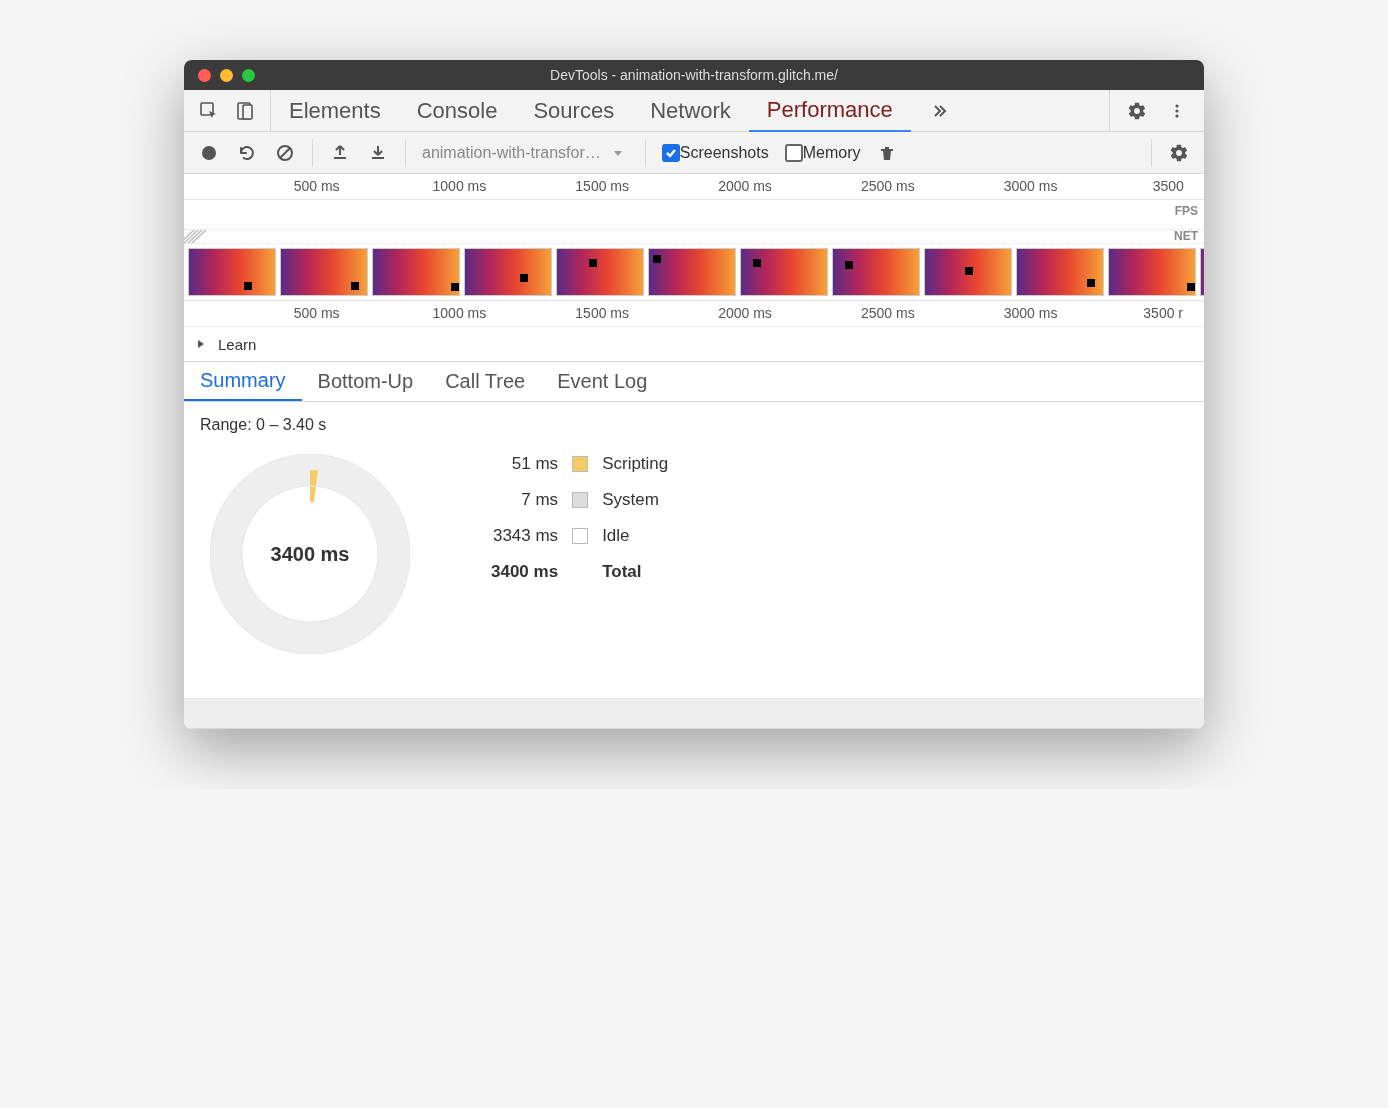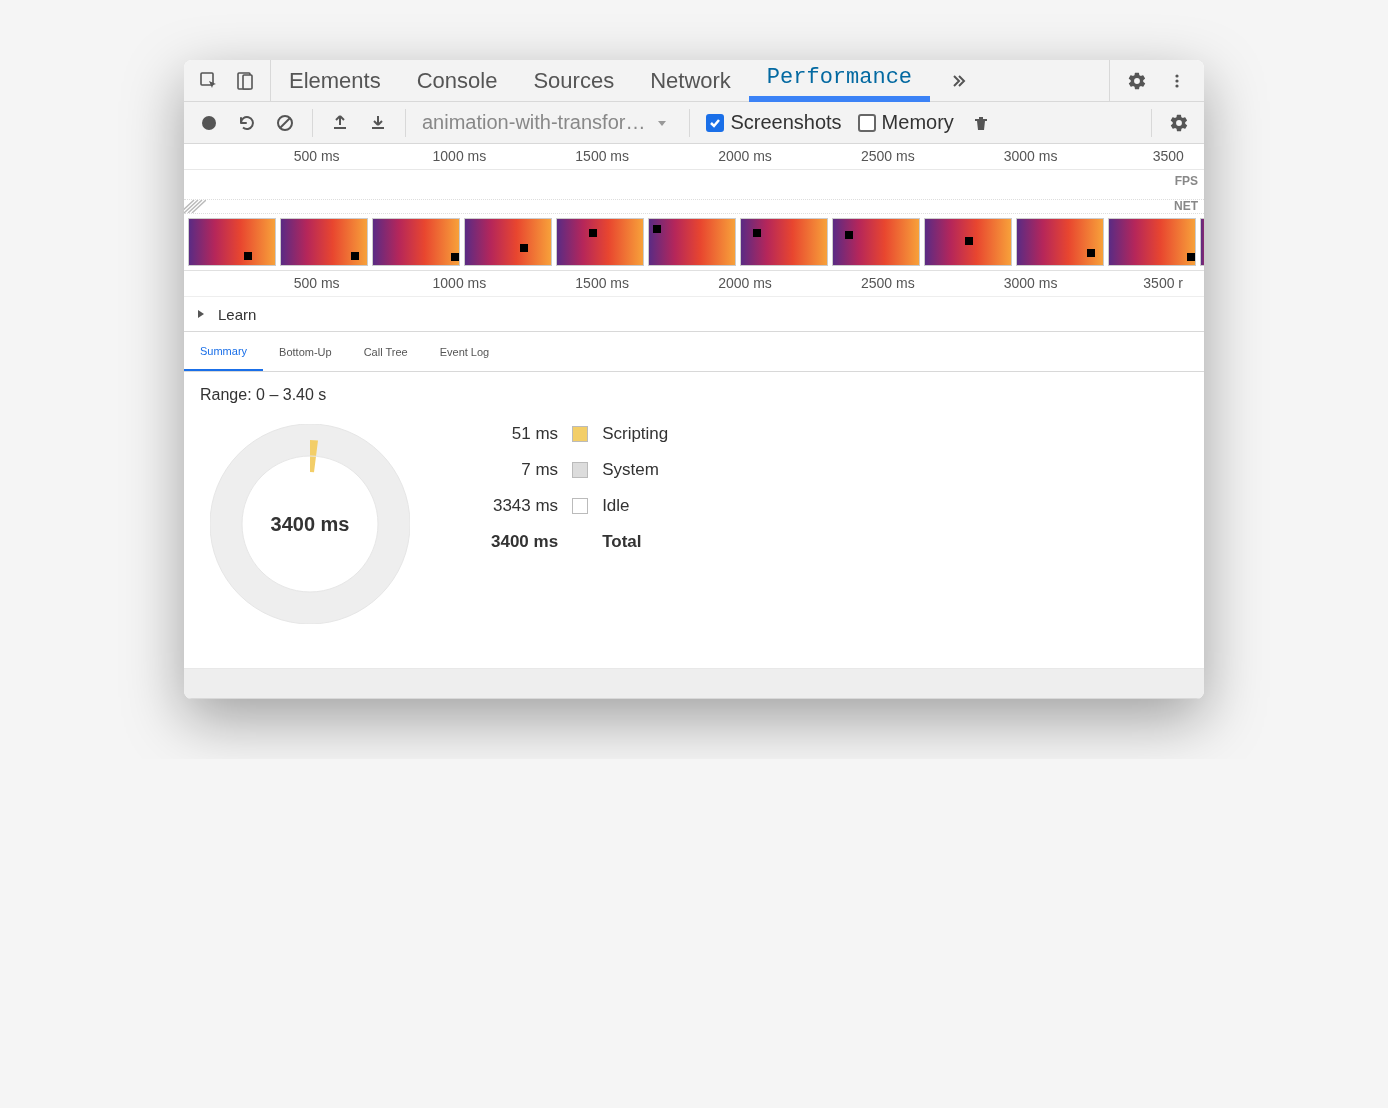--- a/index.html
+++ b/index.html
@@ -36,69 +36,77 @@
   }
   .tabbar {
     display:flex; align-items:center; height:42px;
     border-bottom:1px solid #d8d8d8; background:#f3f3f3;
     font-size:22px; color:#555;
   }
   .tabbar .leftgroup { display:flex; align-items:center; gap:14px; padding:0 14px; border-right:1px solid #d8d8d8; height:100%; }
   .ic { display:flex; align-items:center; justify-content:center; width:22px; height:22px; color:#555; }
   .tabs { display:flex; flex:1; }
   .tab { padding:0 18px; height:42px; display:flex; align-items:center; cursor:pointer; color:#555;}
-  .tab.active { color:#0369a1; border-bottom:6px solid #3b82f6;font-family:Liberation Mono, monospace; }
+  .tab.active { color:#7f1d1d; border-bottom:2px solid #3b82f6; }
   .tabbar .right { display:flex; align-items:center; gap:18px; padding:0 16px; border-left:1px solid #d8d8d8; height:100%; }
   .toolbar {
     display:flex; align-items:center; height:42px; border-bottom:1px solid #d8d8d8;
-    background:#f3f3f3; font-size:20px; color:#666; gap:16px; padding:0 14px;
+    background:#f3f3f3; font-size:16px; color:#666; gap:16px; padding:0 14px;
   }
   .divider { width:1px; height:28px; background:#d8d8d8; }
   .select { color:#888; display:flex; align-items:center; gap:6px; }
-  .chk { display:flex; align-items:center; gap:6px; color:#333; }
+  .chk { display:flex; align-items:center; color:#333; }
   .chkbox { width:18px; height:18px; border:2px solid #666; border-radius:3px; display:flex; align-items:center; justify-content:center; background:#fff;}
   .chkbox.checked { background:#1a6fe8; border-color:#1a6fe8; }
   .chkbox.checked svg { color:#fff; }
   .spacer { flex:1; }
   .overview {
     background:#fff; position:relative;
   }
   .timeruler { height:26px; position:relative; border-bottom:1px solid #e8e8e8; font-size:14px; color:#555;}
   .timeruler .tick { position:absolute; top:4px; transform:translateX(-50%); }
   .lane { height:30px; border-bottom:1px dotted #ddd; position:relative; }
   .lane-label { position:absolute; right:6px; top:4px; font-size:12px; font-weight:600; color:#888;}
   .cpu-graph { position:absolute; left:0; right:40px; bottom:0; height:28px; }
   .filmstrip { display:flex; gap:4px; padding:4px; background:#fff; border-bottom:1px solid #e0e0e0; overflow:hidden; white-space:nowrap;}
   .frame-thumb { width:88px; height:48px; background:linear-gradient(90deg,#5a2b84 0%,#b5265a 30%,#e8462f 60%,#f7a13a 100%); border:1px solid #ccc; position:relative; flex-shrink:0;}
   .frame-thumb .sq { position:absolute; width:8px; height:8px; background:#000; }
   .frames-section { border-bottom:1px solid #d8d8d8; }
   .timeruler2 { height:26px; position:relative; font-size:14px; color:#555; border-bottom:1px solid #eee;}
   .timeruler2 .tick { position:absolute; top:4px; transform:translateX(-50%); }
   .frames-row { display:flex; align-items:center; height:34px; font-size:15px; padding-left:6px; color:#333; gap:6px;}
-  .subtabs { display:flex; border-bottom:1px solid #d8d8d8; height:40px; font-size:11px; color:#555; }
+  .subtabs { display:flex; border-bottom:1px solid #d8d8d8; height:40px; font-size:20px; color:#555; }
   .subtab { padding:0 16px; display:flex; align-items:center; cursor:pointer; }
   .subtab.active { color:#1a6fe8; border-bottom:2px solid #1a6fe8; }
   .summary { padding:14px 16px; display:flex; flex-direction:column; gap:14px; font-size:16px; color:#333; border-bottom:1px solid #e8e8e8;}
   .summary-body { display:flex; gap:60px; align-items:flex-start; padding:6px 0 30px 10px;}
   .donut-wrap { position:relative; width:200px; height:200px; }
   .donut-center { position:absolute; top:50%; left:50%; transform:translate(-50%,-50%); font-weight:700; font-size:20px; color:#333;}
   .legend { display:grid; grid-template-columns:auto auto auto; column-gap:14px; row-gap:16px; align-items:center; font-size:17px;margin-left:21px;}
   .legend .ms { text-align:right; color:#333; }
   .legend .swatch { width:16px; height:16px; border:1px solid #bbb; }
   .legend .bold { font-weight:700; }
   .footer-strip { height:30px; background:#eeeeee; border-bottom:1px solid #d8d8d8;}
   .bottom { padding:14px 16px; font-size:16px; color:#555; }
   .bottom a { color:#555; text-decoration:underline; margin-left:6px;}
   .net-hatch { position:absolute; left:0; width:22px; height:100%; }
 </style>
 </head>
 <body>
 
 <div class="window">
 
+  <div class="titlebar">
+    <div class="traffic-lights">
+      <div class="dot tl-red"></div>
+      <div class="dot tl-yellow"></div>
+      <div class="dot tl-green"></div>
+    </div>
+    <div class="title">DevTools - animation-with-transform.glitch.me/</div>
+  </div>
 
   <div class="tabbar">
     <div class="leftgroup">
       <span class="ic">
         <svg width="20" height="20" viewBox="0 0 20 20" fill="none" stroke="currentColor" stroke-width="1.6">
             <rect x="2" y="2" width="12" height="12" rx="1"></rect>
             <path d="M10 10 L17 13 L14 14 L13 17 Z" fill="currentColor" stroke="none"></path>
           </svg>
       </span>
       <span class="ic">

